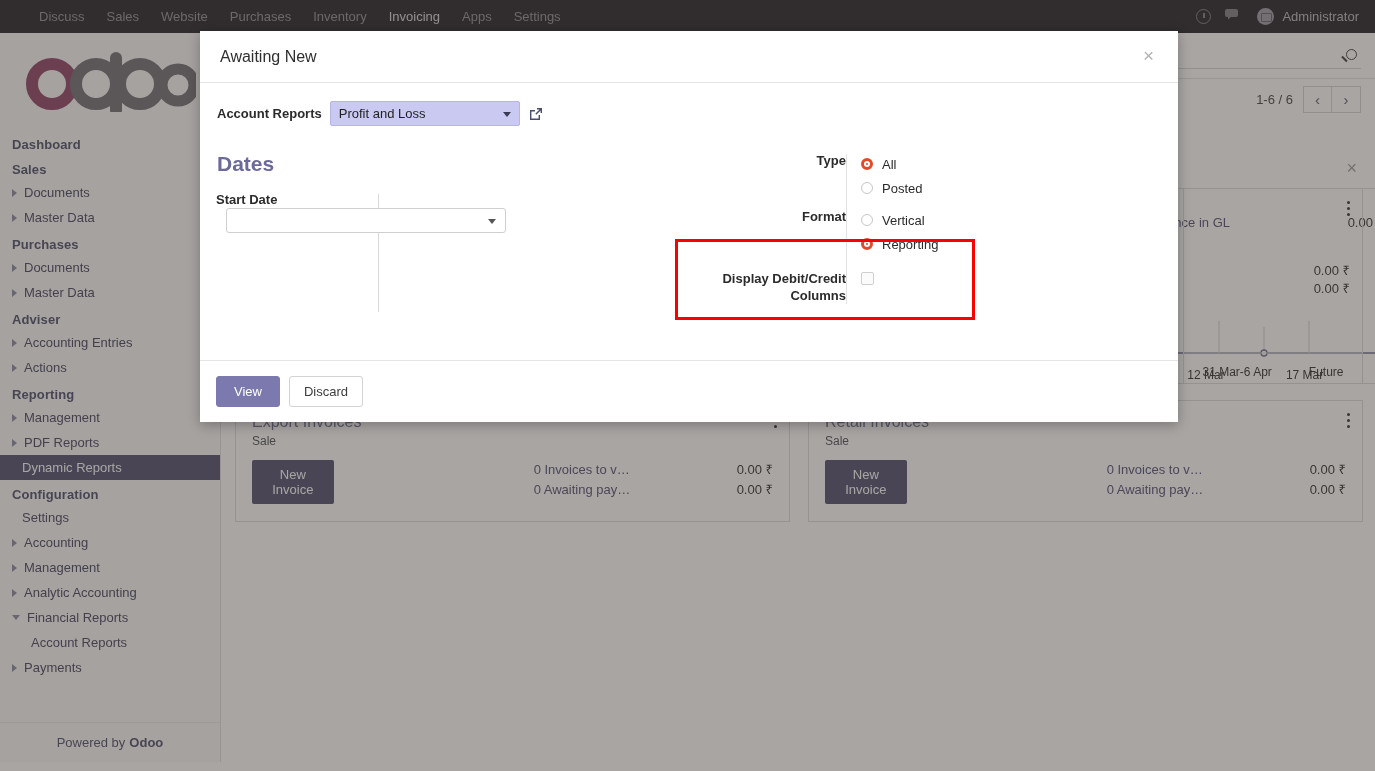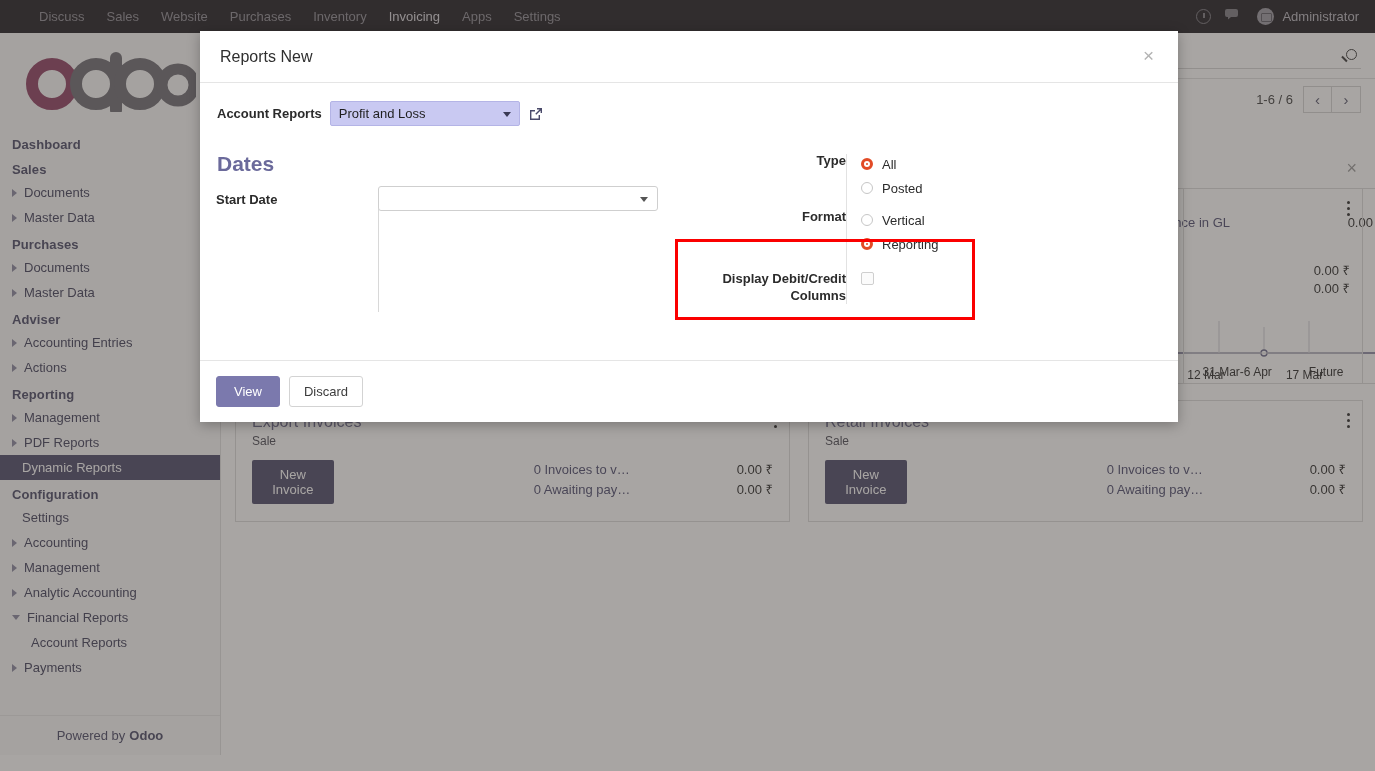--- a/index.html
+++ b/index.html
@@ -45,21 +45,21 @@
     width: 15px; height: 15px; border-radius: 50%;
     border: 1.4px solid #7d7b83; position: relative; display:inline-block;
   }
   .icon-circle::after{
     content:""; position:absolute; left:6px; top:2.5px; width:1.2px; height:5px;
     background:#7d7b83;
   }
 
   
   .sidebar {
-    position: absolute; top: 33px; left: 0; width: 221px; bottom: 16px;
+    position: absolute; top: 33px; left: 0; width: 221px; bottom: 9px;
     background: #fafafa; border-right: 1px solid #e0e0e0;
     overflow: hidden;
   }
   .brand { height: 97px; display: flex; align-items: center; justify-content: center; }
   .odoo-logo { display:flex; align-items:center; height: 60px; }
   .nav-section {
     font-weight: bold; color: #4b4a67; font-size: 13px;
     padding: 7px 0 3px 12px; letter-spacing: 0.1px;
   }
   .nav-item {
@@ -205,21 +205,21 @@
     width: 16px; height: 16px; position: relative; cursor:pointer; display:inline-block;
   }
 
   .cols { display:flex; }
   .col-left { width: 468px; position: relative; }
   .col-right { width: 470px; position: relative; }
 
   .section-title {
     color: #6b6a9b; font-size: 21px; font-weight: bold; margin: 0 0 10px 1px;
   }
-  .frow { display:flex; align-items: flex-start; min-height: 33px; }
+  .frow { display:flex; align-items: flex-start; min-height: 33px; flex-direction: column; }
   .flabel {
     width: 152px; font-weight: bold; font-size: 13px; color: #2b2b2b;
     padding-top: 5px; line-height: 17px;
   }
   .fval { flex: 1; padding-left: 10px; }
   .date-input {
     width: 280px; height: 25px; border: 1px solid #cfcfcf; border-radius: 3px;
     background: #fff; position: relative; display:block;
   }
   .date-input::after{
@@ -575,21 +575,21 @@
           <span>Future</span>
         </div>
       </div>
     </div>
   </div>
 
   <div class="dim"></div>
 
   <div class="modal">
     <div class="modal-header">
-      <div class="modal-title">Reports New</div>
+      <div class="modal-title">Awaiting New</div>
       <button class="modal-x">×</button>
     </div>
 
     <div class="modal-body">
 
       <div class="acct-row">
         <span class="acct-label">Account Reports</span>
         <span class="sel-wrap">
           <select class="acct-select">
             <option>Profit and Loss</option>

